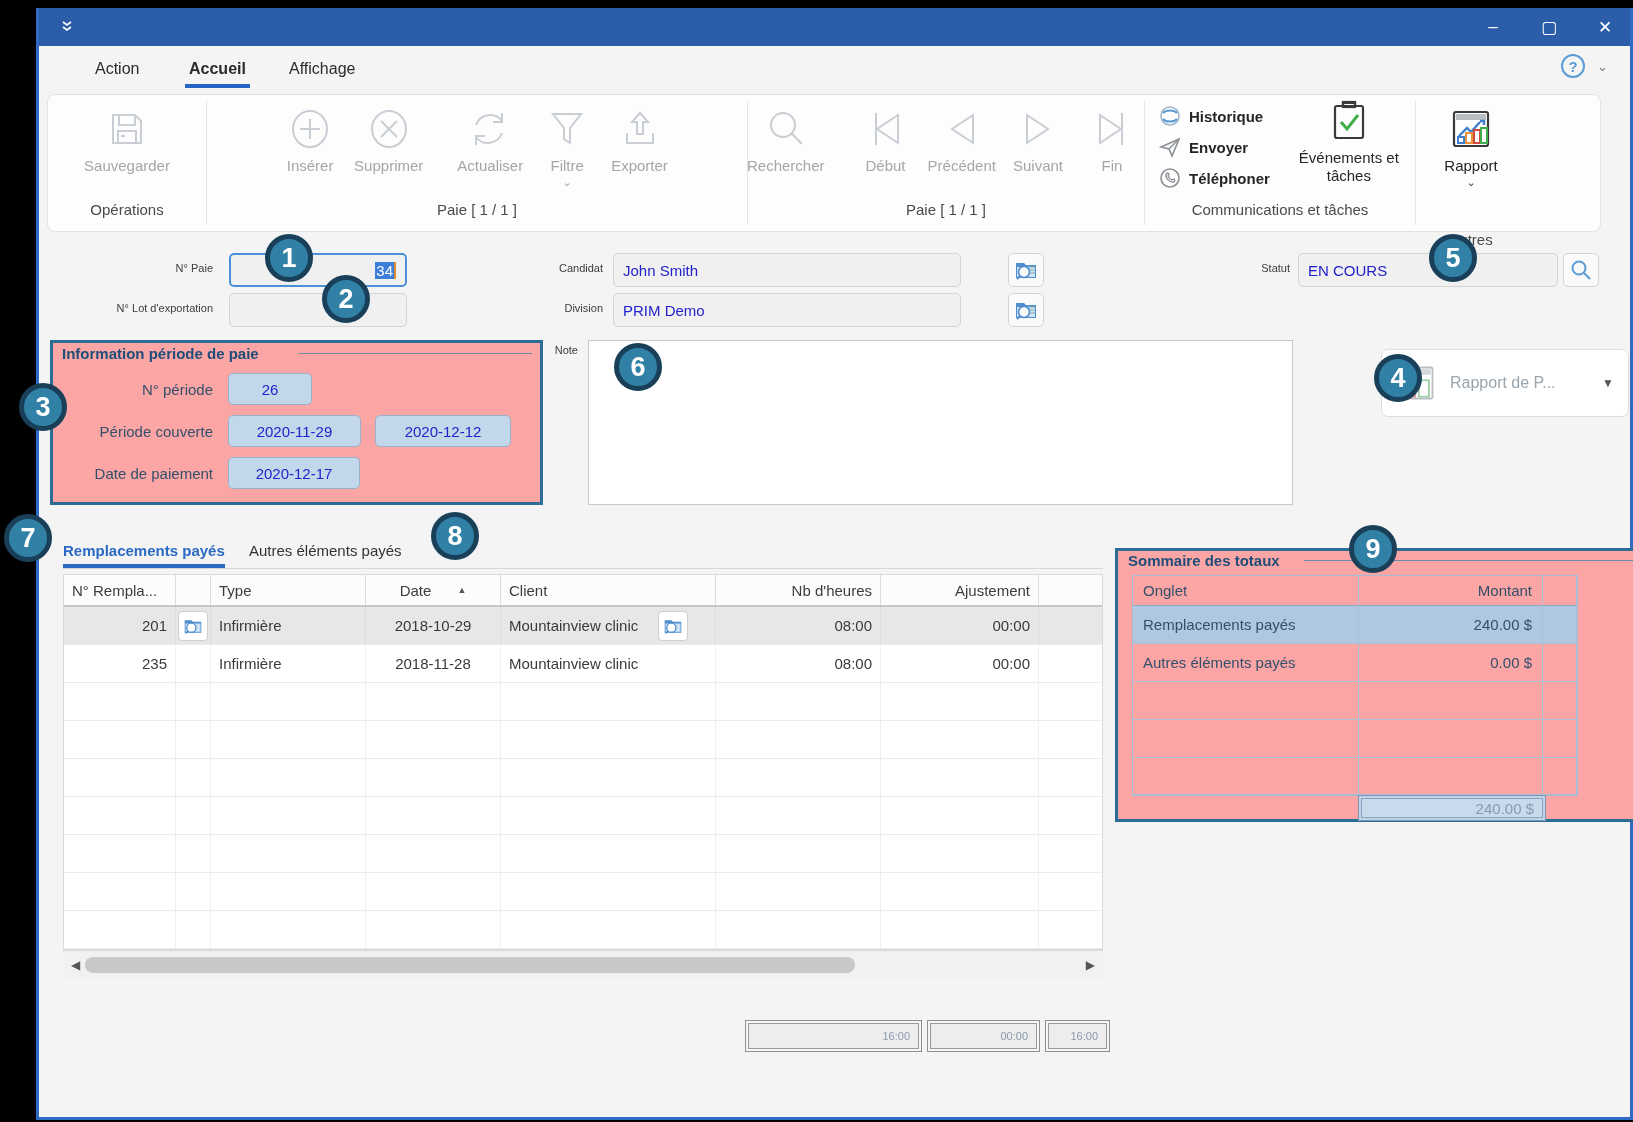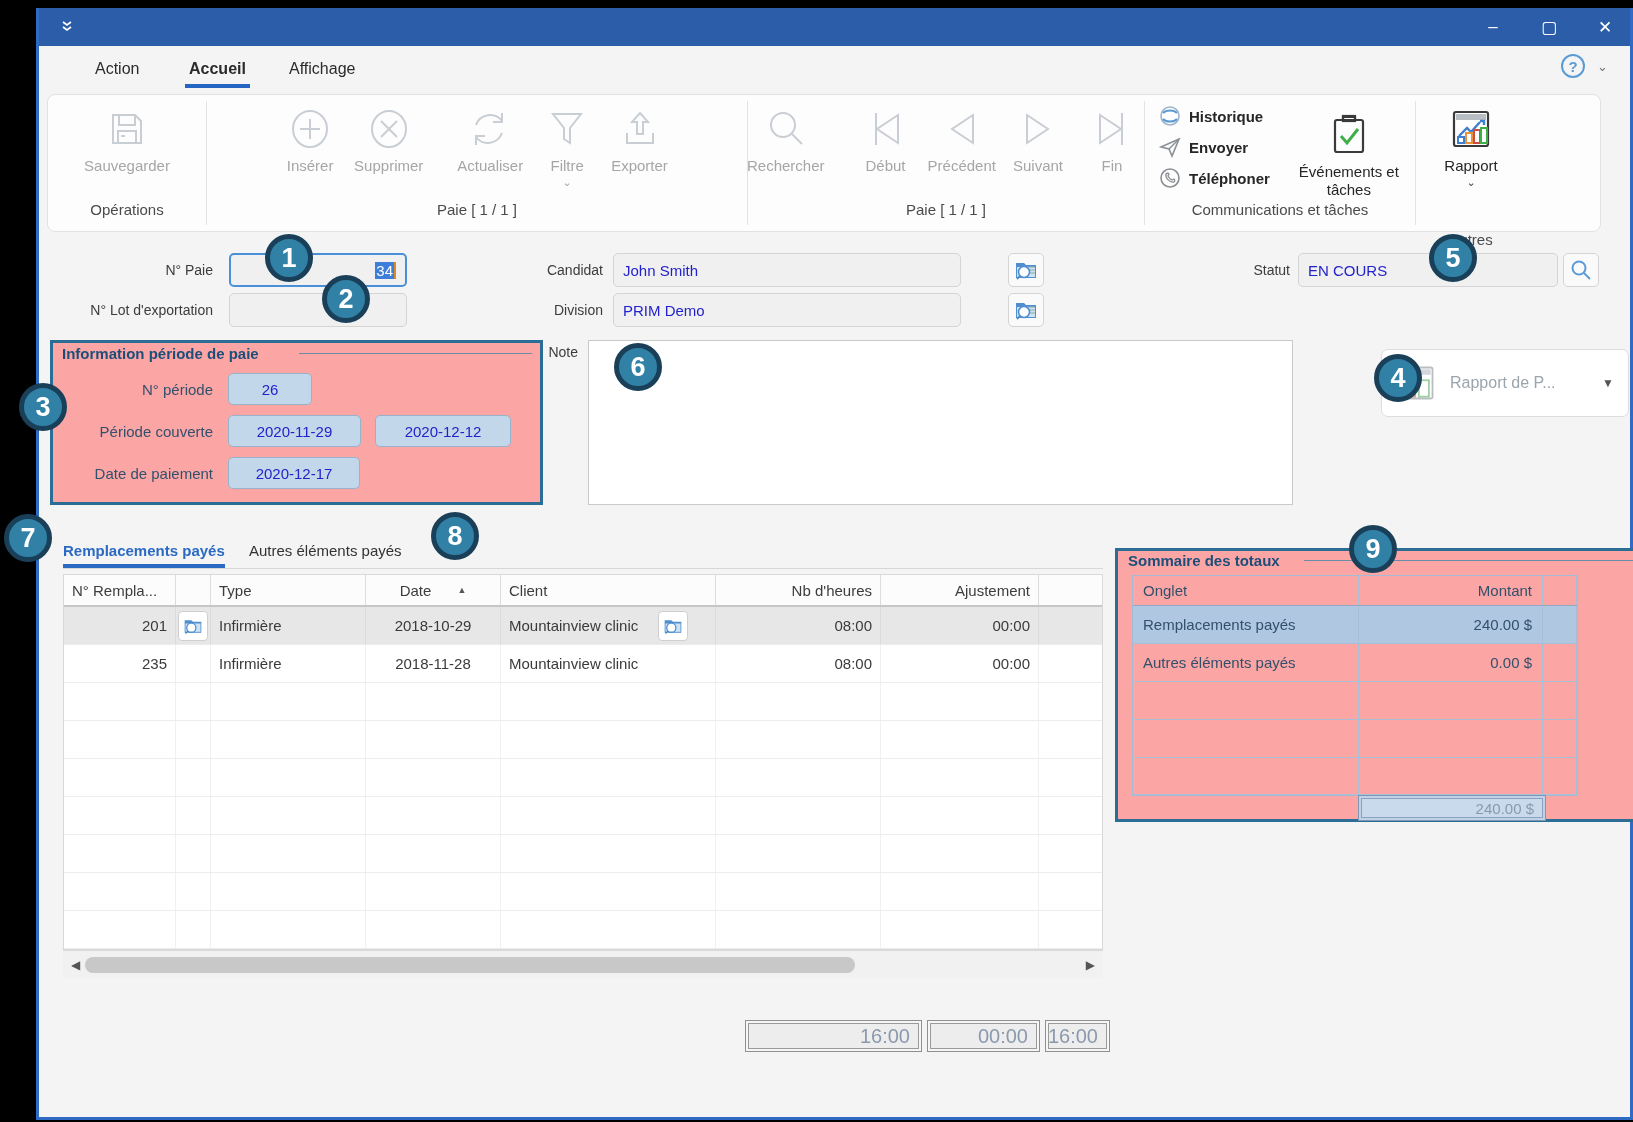--- a/index.html
+++ b/index.html
@@ -26,30 +26,30 @@
   .helpicon{width:24px;height:24px;border:2px solid #5b9bd5;border-radius:50%;color:#5b9bd5;
     font-weight:bold;font-size:15px;display:flex;align-items:center;justify-content:center;}
   .helpchev{color:#777;font-size:13px;}
   
   .ribbon{position:absolute;left:8px;top:86px;width:1554px;height:138px;background:#fdfdfd;
     border:1px solid #e2e2e2;border-radius:8px;display:flex;align-items:stretch;}
   .rgroup{position:relative;display:flex;flex-direction:column;}
   .rgroup .btnrow{display:flex;flex:1;align-items:flex-start;justify-content:center;gap:4px;padding-top:8px;}
   .rgroup .glabel{height:30px;text-align:center;font-size:15px;color:#4a4a4a;}
   .rsep{width:1px;background:#e4e4e4;margin:6px 0;}
-  .rbtn{display:flex;flex-direction:column;align-items:center;padding:2px 8px;min-width:64px;justify-content:flex-end;}
+  .rbtn{display:flex;flex-direction:column;align-items:center;padding:2px 8px;min-width:64px;}
   .rbtn .ric{height:48px;display:flex;align-items:center;justify-content:center;}
   .rbtn .rlb{font-size:15px;line-height:18px;text-align:center;color:#a6a6a6;margin-top:4px;white-space:pre-line;}
   .rbtn.en .rlb{color:#262626;}
   .rbtn .chev{font-size:11px;color:#a6a6a6;margin-top:1px;}
   .rbtn.en .chev{color:#444;}
   .smallstack{display:flex;flex-direction:column;justify-content:flex-start;gap:9px;padding:10px 10px 0 14px;}
   .sbtn{display:flex;align-items:center;gap:8px;font-size:15px;font-weight:bold;color:#262626;}
   
-  .flabel{position:absolute;font-size:14px;color:#3c3c3c;text-align:right;}
+  .flabel{position:absolute;font-size:11px;color:#3c3c3c;text-align:right;}
   .ffield{position:absolute;height:34px;background:#f0f0f0;border:1px solid #d4d4d4;border-radius:5px;
     font-size:15px;color:#2222cc;display:flex;align-items:center;padding:0 9px;}
   .ffield.focus{border:2px solid #4a90d9;}
   .sel{background:#3d7edb;color:#fff;padding:0 1px;border-right:2px solid #d88b2a;}
   .sqbtn{position:absolute;width:36px;height:34px;background:#fafafa;border:1px solid #d4d4d4;border-radius:5px;
     display:flex;align-items:center;justify-content:center;}
   
   .hpanel{position:absolute;background:#fca5a5;border:3px solid #2b6d94;}
   .hpanel .ptitle{position:absolute;font-size:15px;font-weight:bold;color:#1d4e79;white-space:nowrap;}
   .hpanel .prule{position:absolute;height:1px;background:#6a8cab;}
@@ -81,21 +81,21 @@
   .trow.selrow{background:#e7e7e7;}
   .trow.selrow .cell{border-right-color:#dcdcdc;}
   .clipval{position:absolute;right:-7px;}
   .cellbtn{width:30px;height:30px;background:#fff;border:1px solid #cfcfcf;border-radius:4px;
     display:flex;align-items:center;justify-content:center;margin:auto;}
   .hscroll{position:absolute;left:24px;top:942px;width:1040px;height:28px;background:#f1f1f1;border-top:1px solid #d9d9d9;}
   .hthumb{position:absolute;left:22px;top:6px;width:770px;height:16px;background:#c8c8c8;border-radius:8px;}
   .harrow{position:absolute;top:7px;font-size:12px;color:#555;}
   .total-box{position:absolute;border:1px solid #8f8f8f;padding:2px;background:#f6f6f6;}
   .total-box .inner{border:1px solid #9a9a9a;background:#ededee;height:100%;display:flex;align-items:center;
-    justify-content:flex-end;padding:0 8px;font-size:20px;color:#8b99ad;}
+    justify-content:flex-end;padding:0 8px;font-size:11px;color:#8b99ad;}
   
   .stable{position:absolute;left:14px;top:24px;width:446px;background:transparent;border:1px solid #a3bbd4;}
   .srow{display:grid;grid-template-columns:226px 184px 34px;height:38px;border-bottom:1px solid #a9bfd6;}
   .srow.hd{height:30px;border-bottom:1px solid #8fa9c4;}
   .scell{font-size:15px;color:#33506b;display:flex;align-items:center;padding:0 10px;border-right:1px solid #a9bfd6;}
   .srow.hl{background:#afc7e0;}
   .stotal{position:absolute;border:1px solid #7d96b4;padding:2px;background:#bfd2e7;}
   .stotal .inner{border:1px solid #8aa2bd;background:#c9daed;height:100%;display:flex;align-items:center;
     justify-content:flex-end;padding:0 8px;font-size:15px;color:#8b99ad;}
   

